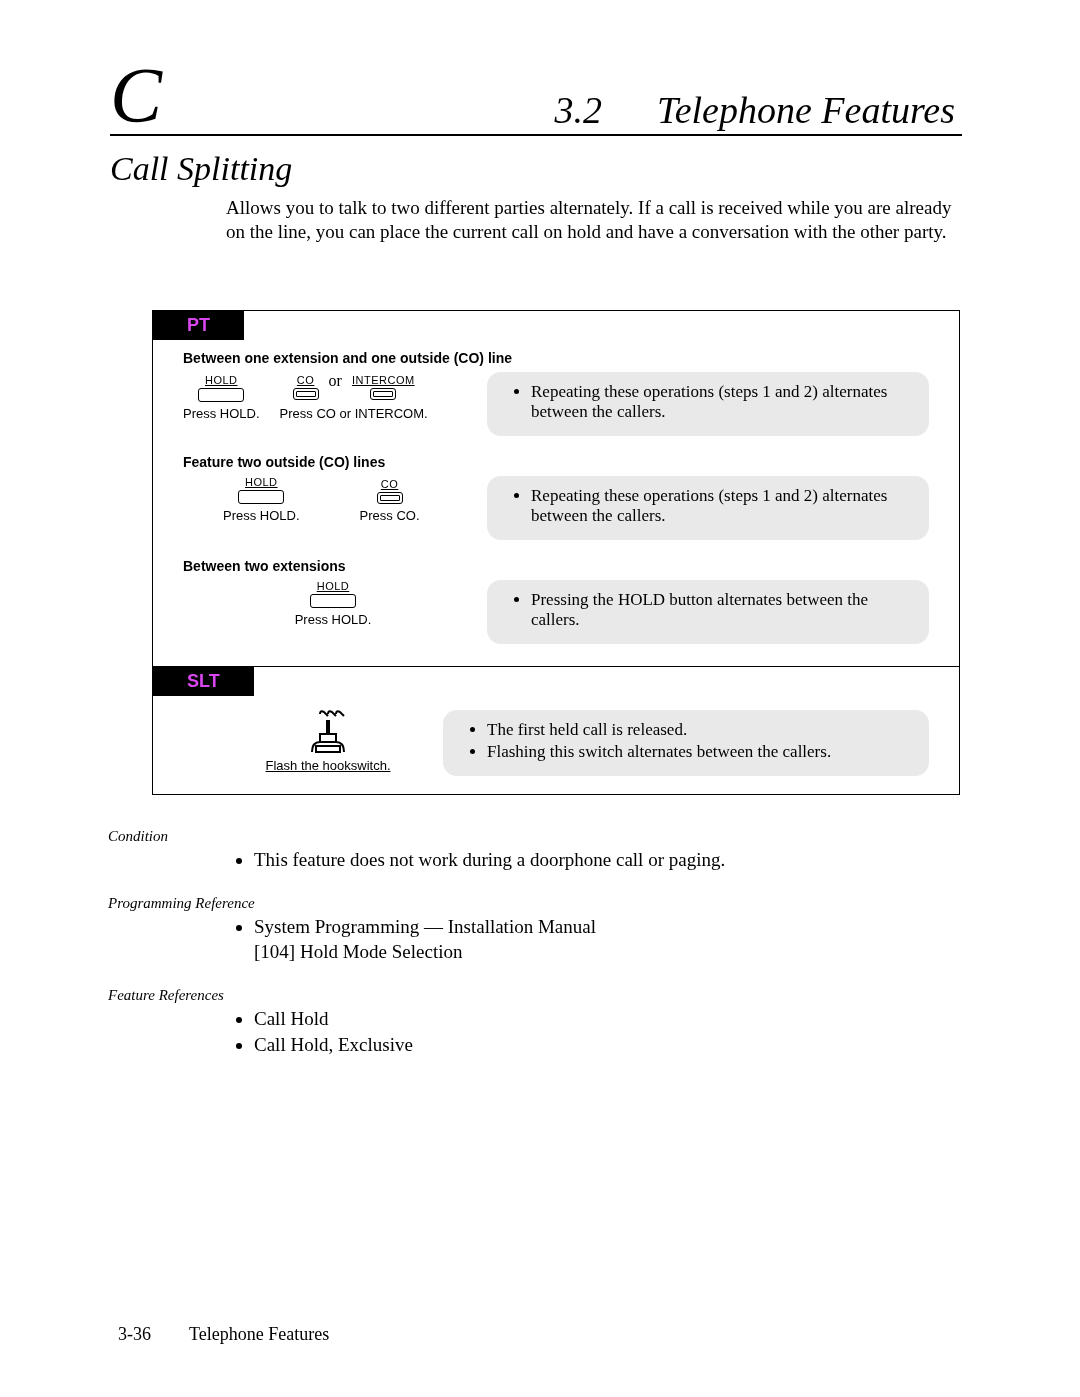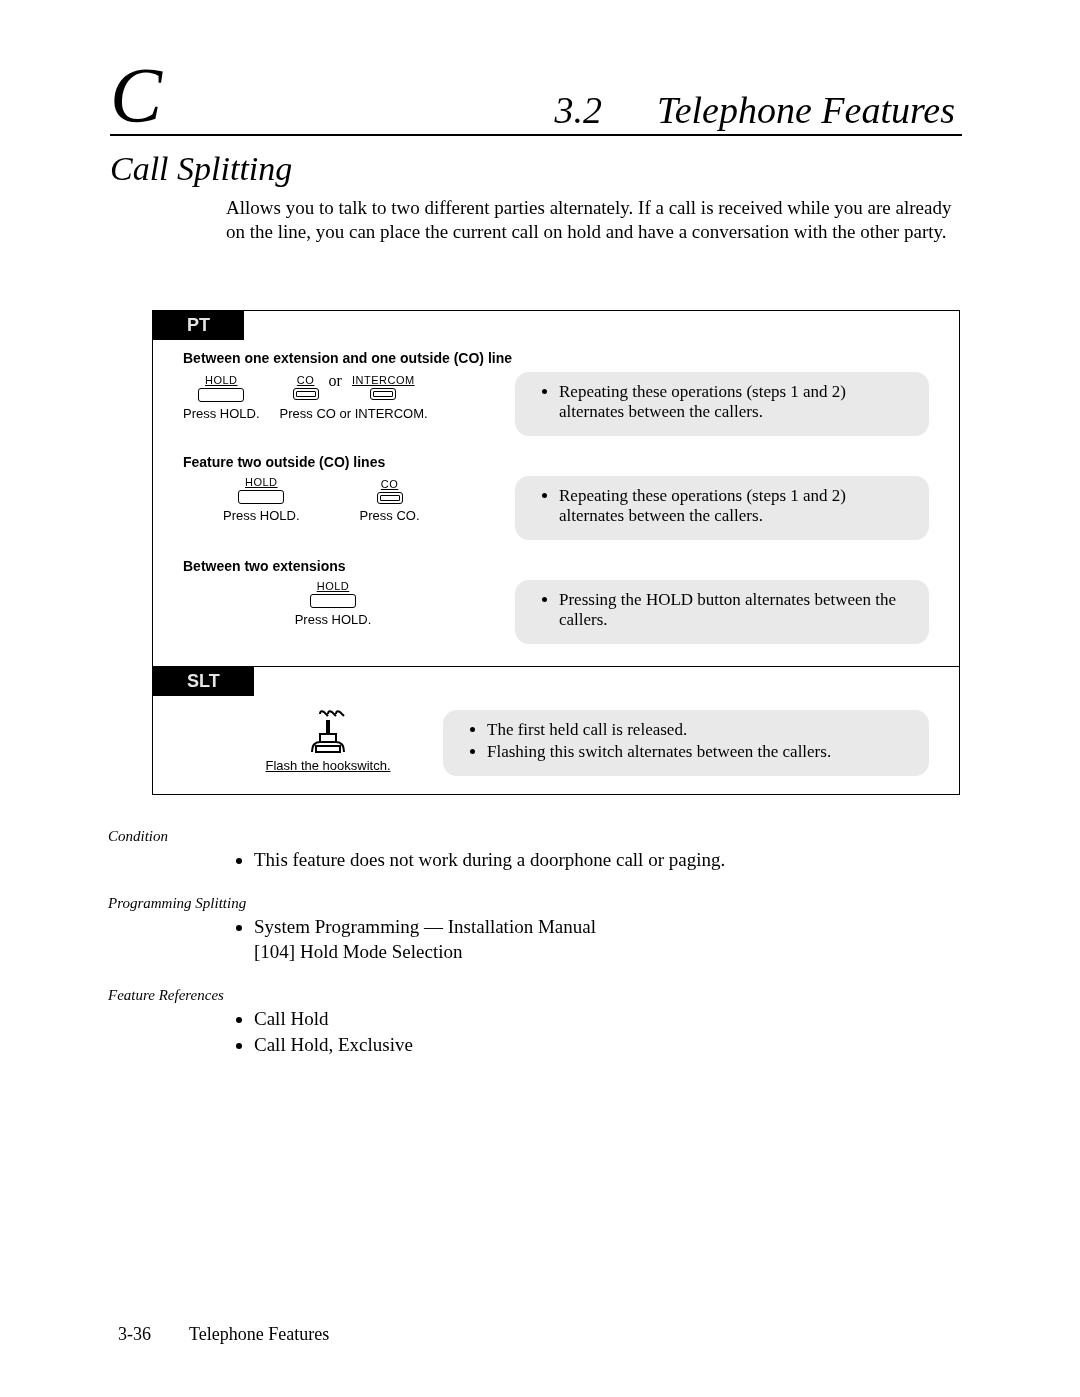--- a/index.html
+++ b/index.html
@@ -64,21 +64,21 @@
   
   .diagram {
     position: absolute;
     left: 152px;
     right: 120px;
     top: 310px;
     border: 1.5px solid #000;
   }
   .tab {
     background: #000;
-    color: #e5e5e5;
+    color: #d946ef;
     font-family: Arial, Helvetica, sans-serif;
     font-weight: bold;
     font-size: 18px;
     display: inline-block;
     padding: 4px 34px 4px 34px;
   }
   .group {
     padding: 10px 30px 8px 30px;
   }
   .group-title {
@@ -127,21 +127,21 @@
     padding: 0 4px 14px 4px;
   }
   .press-label {
     font-family: Arial, Helvetica, sans-serif;
     font-size: 13px;
     margin-top: 2px;
     white-space: nowrap;
   }
   .note {
     flex: 1;
-    margin-left: 32px;
+    margin-left: 4px;
     background: #e9e9e9;
     border-radius: 14px;
     font-size: 17px;
     padding: 10px 18px 12px 30px;
   }
   .note ul { list-style: disc; padding-left: 14px; }
   .note li { margin-bottom: 2px; }
   .divider {
     border-top: 1.5px solid #000;
     margin: 6px 0 0 0;
@@ -302,21 +302,21 @@
   </div>
 
   <div class="below">
     <div class="section-head">Condition</div>
     <div class="bullets">
       <ul>
           <li>This feature does not work during a doorphone call or paging.</li>
         </ul>
     </div>
 
-    <div class="section-head">Programming Splitting</div>
+    <div class="section-head">Programming Reference</div>
     <div class="bullets">
       <ul>
         <li>
           <span>System Programming — Installation Manual</span><br>
           <span>[104]  Hold Mode Selection</span>
         </li>
       </ul>
     </div>
 
     <div class="section-head">Feature References</div>

